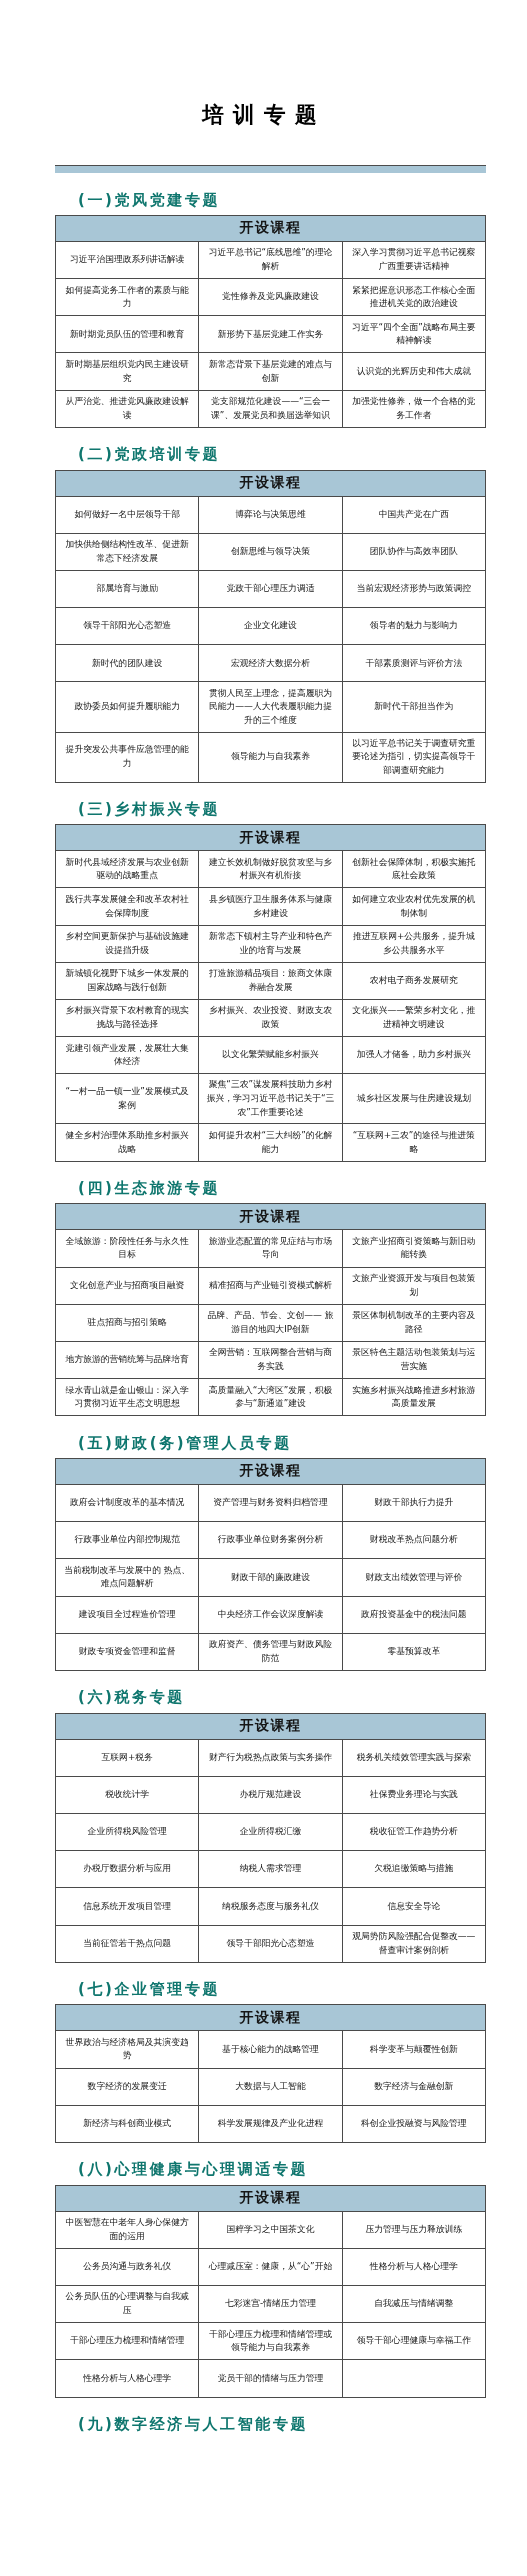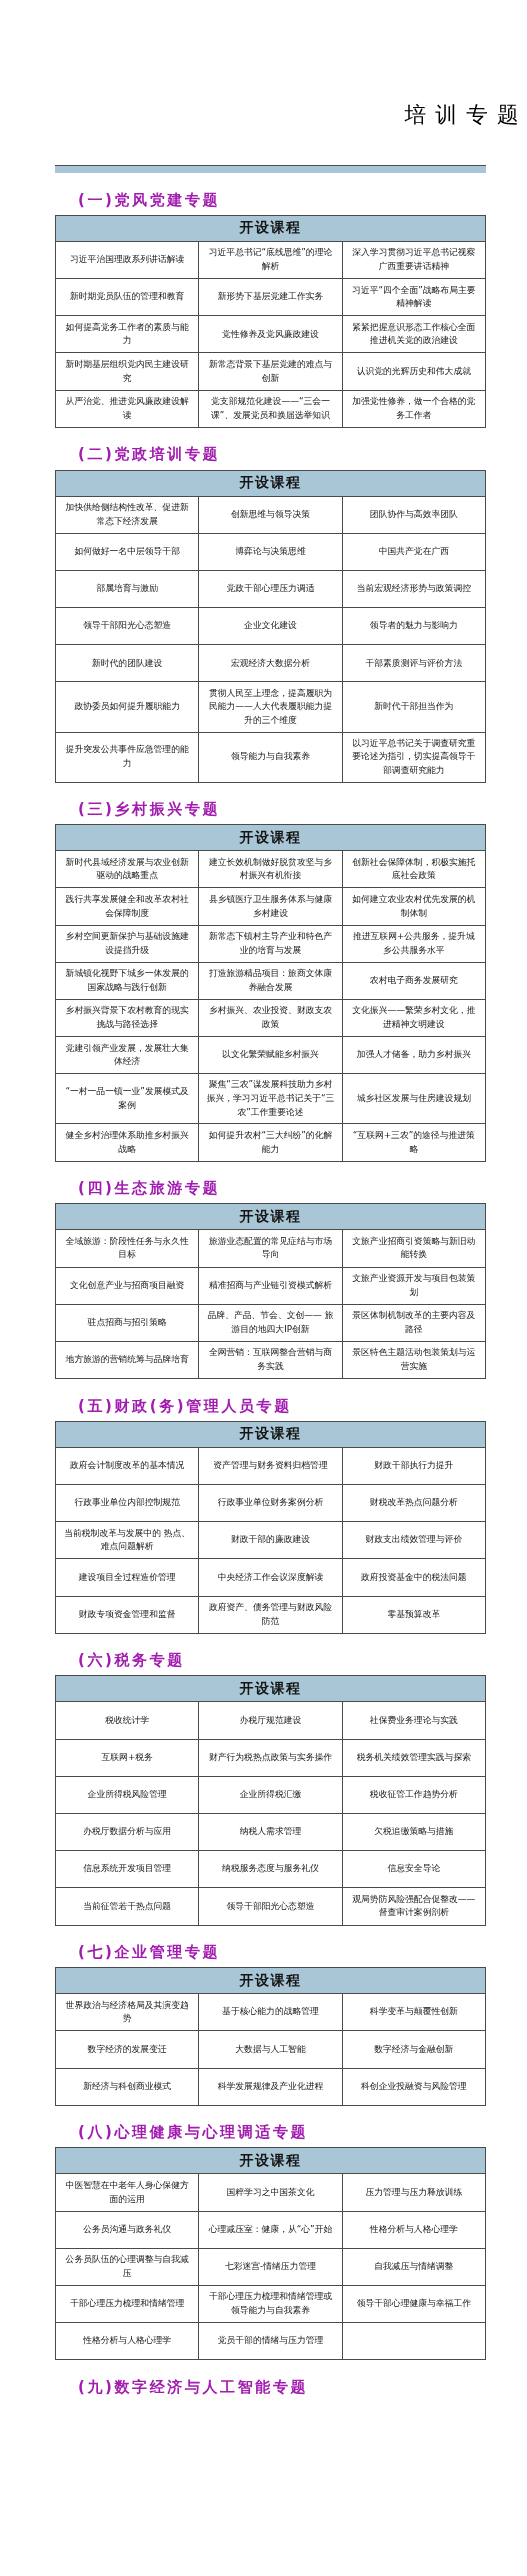--- a/index.html
+++ b/index.html
@@ -5,32 +5,32 @@
   :root{ --accent:#a8c6d6; --border:#4a4a4a; }
   html,body{margin:0;padding:0;background:#ffffff;}
   .page{
     position:relative;
     width:528px;height:4037px;overflow:hidden;
     background:#ffffff;color:#111;
     font-family:"DejaVu Sans","Liberation Sans",sans-serif;
   }
   .title{
     margin:0;padding-top:100px;
-    text-align:right;font-size:21.6px;font-weight:normal;
+    text-align:center;font-size:21.6px;font-weight:bold;
     letter-spacing:9.3px;color:#000;
   }
   .divider{
     width:431px;height:7.2px;
     margin:36px 0 0 55px;
     background:var(--accent);
     border-top:1.5px solid #4c4c4c;
   }
   .section h2{
     margin:17.5px 0 5.2px 78px;
-    font-size:15px;font-weight:bold;letter-spacing:2.6px;color:#a21caf;
+    font-size:15px;font-weight:bold;letter-spacing:2.6px;color:#0f766e;
   }
   table.courses{
     border-collapse:collapse;table-layout:fixed;
     margin-left:55px;width:431px;
   }
   table.courses th{
     background:var(--accent);
     border:1px solid var(--border);
     font-size:14px;font-weight:bold;letter-spacing:1.5px;
     height:23px;color:#161616;
@@ -64,30 +64,30 @@
             <th colspan="3">开设课程</th>
           </tr>
         </thead>
       <tbody>
           <tr>
             <td>习近平治国理政系列讲话解读</td>
             <td>习近平总书记“底线思维”的理论解析</td>
             <td>深入学习贯彻习近平总书记视察广西重要讲话精神</td>
           </tr>
           <tr>
+            <td>如何提高党务工作者的素质与能力</td>
+            <td>党性修养及党风廉政建设</td>
+            <td>紧紧把握意识形态工作核心全面推进机关党的政治建设</td>
+          </tr>
+          <tr>
             <td>新时期党员队伍的管理和教育</td>
             <td>新形势下基层党建工作实务</td>
             <td>习近平“四个全面”战略布局主要精神解读</td>
           </tr>
           <tr>
-            <td>如何提高党务工作者的素质与能力</td>
-            <td>党性修养及党风廉政建设</td>
-            <td>紧紧把握意识形态工作核心全面推进机关党的政治建设</td>
-          </tr>
-          <tr>
             <td>新时期基层组织党内民主建设研究</td>
             <td>新常态背景下基层党建的难点与创新</td>
             <td>认识党的光辉历史和伟大成就</td>
           </tr>
           <tr>
             <td>从严治党、推进党风廉政建设解读</td>
             <td>党支部规范化建设——“三会一课”、发展党员和换届选举知识</td>
             <td>加强党性修养，做一个合格的党务工作者</td>
           </tr>
         </tbody>
@@ -102,30 +102,30 @@
           <col>
           <col>
         </colgroup>
       <thead>
           <tr>
             <th colspan="3">开设课程</th>
           </tr>
         </thead>
       <tbody>
           <tr>
+            <td>如何做好一名中层领导干部</td>
+            <td>博弈论与决策思维</td>
+            <td>中国共产党在广西</td>
+          </tr>
+          <tr>
             <td>加快供给侧结构性改革、促进新常态下经济发展</td>
             <td>创新思维与领导决策</td>
             <td>团队协作与高效率团队</td>
           </tr>
           <tr>
-            <td>如何做好一名中层领导干部</td>
-            <td>博弈论与决策思维</td>
-            <td>中国共产党在广西</td>
-          </tr>
-          <tr>
             <td>部属培育与激励</td>
             <td>党政干部心理压力调适</td>
             <td>当前宏观经济形势与政策调控</td>
           </tr>
           <tr>
             <td>领导干部阳光心态塑造</td>
             <td>企业文化建设</td>
             <td>领导者的魅力与影响力</td>
           </tr>
           <tr>
@@ -232,20 +232,25 @@
           <tr>
             <td>驻点招商与招引策略</td>
             <td>品牌、产品、节会、文创—— 旅游目的地四大IP创新</td>
             <td>景区体制机制改革的主要内容及路径</td>
           </tr>
           <tr>
             <td>地方旅游的营销统筹与品牌培育</td>
             <td>全网营销：互联网整合营销与商务实践</td>
             <td>景区特色主题活动包装策划与运营实施</td>
           </tr>
+          <tr>
+            <td>绿水青山就是金山银山：深入学习贯彻习近平生态文明思想</td>
+            <td>高质量融入“大湾区”发展，积极参与“新通道”建设</td>
+            <td>实施乡村振兴战略推进乡村旅游高质量发展</td>
+          </tr>
         </tbody>
     </table>
   </div>
 
   <div class="section">
     <h2>(五)财政(务)管理人员专题</h2>
     <table class="courses">
       <colgroup>
           <col>
           <col>
@@ -294,30 +299,30 @@
           <col>
           <col>
         </colgroup>
       <thead>
           <tr>
             <th colspan="3">开设课程</th>
           </tr>
         </thead>
       <tbody>
           <tr>
+            <td>互联网+税务</td>
+            <td>财产行为税热点政策与实务操作</td>
+            <td>税务机关绩效管理实践与探索</td>
+          </tr>
+          <tr>
             <td>税收统计学</td>
             <td>办税厅规范建设</td>
             <td>社保费业务理论与实践</td>
           </tr>
           <tr>
-            <td>互联网+税务</td>
-            <td>财产行为税热点政策与实务操作</td>
-            <td>税务机关绩效管理实践与探索</td>
-          </tr>
-          <tr>
             <td>企业所得税风险管理</td>
             <td>企业所得税汇缴</td>
             <td>税收征管工作趋势分析</td>
           </tr>
           <tr>
             <td>办税厅数据分析与应用</td>
             <td>纳税人需求管理</td>
             <td>欠税追缴策略与措施</td>
           </tr>
           <tr>

